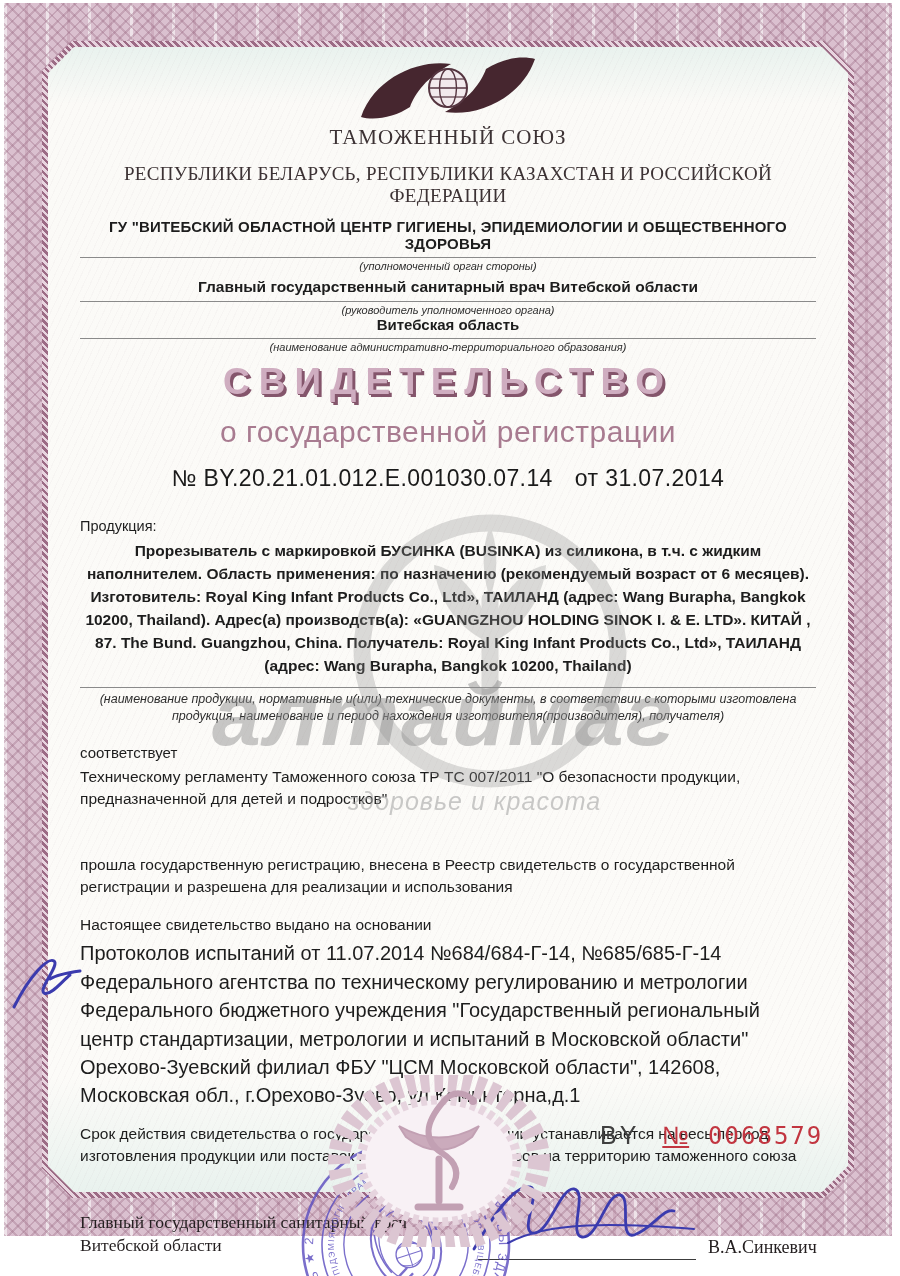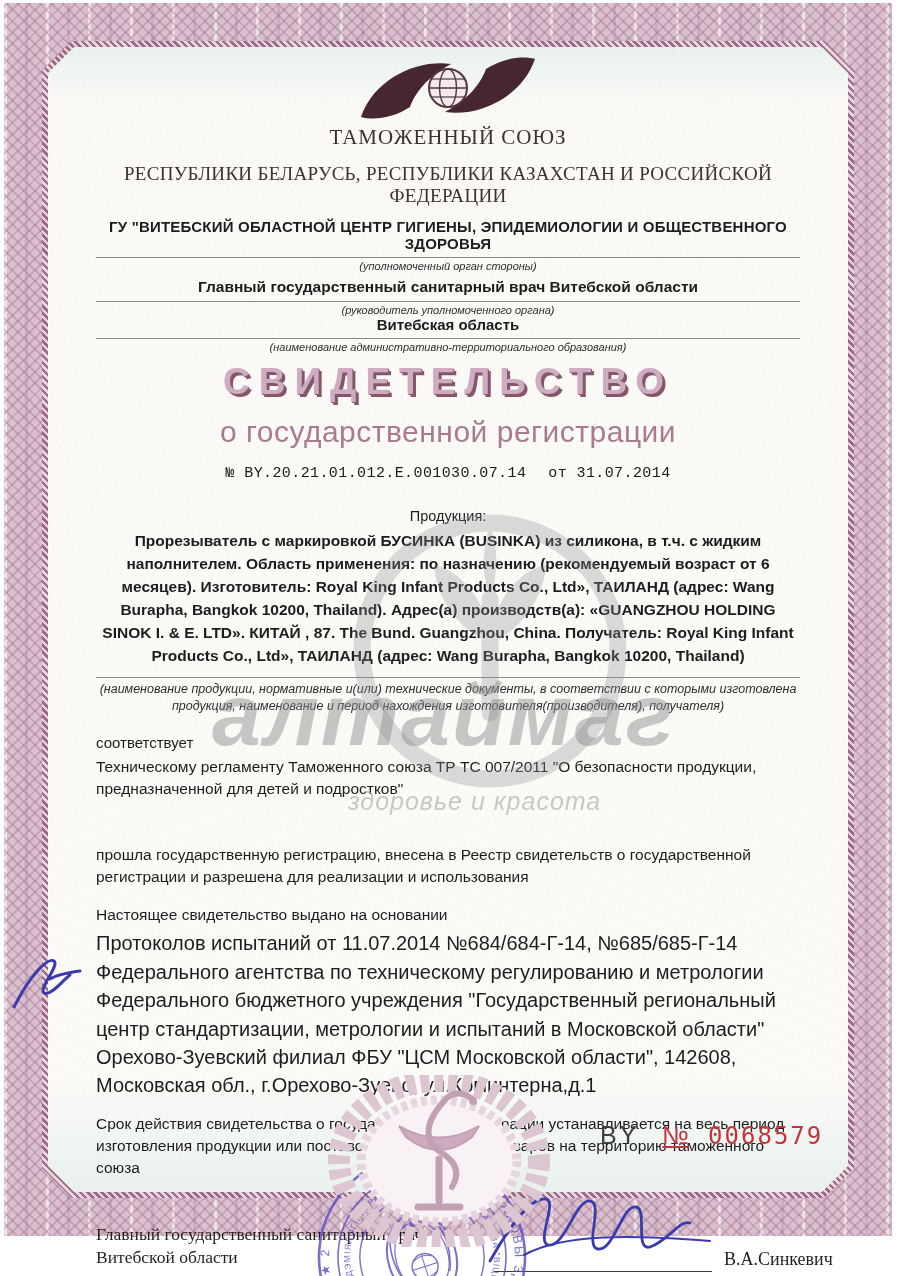--- a/index.html
+++ b/index.html
@@ -14,36 +14,36 @@
       #dac0cf;}
   .zigzag-frame{position:absolute;inset:38px;
       background:repeating-linear-gradient(45deg,#9c6b85 0 2.5px,#e8d4df 2.5px 5px);
       clip-path:polygon(30px 0,calc(100% - 30px) 0,100% 30px,100% calc(100% - 30px),calc(100% - 30px) 100%,30px 100%,0 calc(100% - 30px),0 30px);}
   .paper{position:absolute;inset:44px;
       background:
         repeating-linear-gradient(115deg, rgba(168,145,158,.05) 0 1px, rgba(0,0,0,0) 1px 6px),
         linear-gradient(180deg,#e9f2ee 0%,#fbfaf7 5%,#fcfbf8 90%,#e9f2ee 100%);
       clip-path:polygon(26px 0,calc(100% - 26px) 0,100% 26px,100% calc(100% - 26px),calc(100% - 26px) 100%,26px 100%,0 calc(100% - 26px),0 26px);}
   
-  .content{position:absolute;inset:44px;padding:0 48px;box-sizing:border-box;z-index:2;}
+  .content{position:absolute;inset:44px;padding:0 32px;box-sizing:border-box;z-index:2;}
   .center{text-align:center;}
   .logo-wrap{margin:8px auto 0;width:250px;height:66px;}
   .union-title{font-family:"Liberation Serif",serif;font-size:21px;letter-spacing:1px;color:#3c3234;margin-top:4px;}
   .republics{font-family:"Liberation Serif",serif;font-size:19px;color:#3c3234;margin-top:13px;letter-spacing:.3px;}
   .authority{font-weight:bold;font-size:15px;margin-top:11px;letter-spacing:.2px;}
   .rule-caption{border-top:1px solid #8a8a8a;margin-top:5px;padding-top:2px;
       font-style:italic;font-size:11px;color:#2e2e2e;text-align:center;}
   .head-official{font-weight:bold;font-size:15.5px;margin-top:6px;}
   .region{font-weight:bold;font-size:15px;margin-top:0;}
   .big-title{font-family:Liberation Sans, sans-serif;font-weight:bold;font-size:37px;letter-spacing:9px;
       color:#cfadc0;text-shadow:3px 3px 0 #84556b,1px 1px 0 #84556b;margin-top:8px;}
   .sub-title{font-size:30px;color:#a87b90;margin-top:12px;letter-spacing:.5px;}
-  .number-line{font-size:15px;color:#1a1a1a;margin-top:16px;letter-spacing:.4px;font-family:Liberation Mono, monospace;}
+  .number-line{font-size:23px;color:#1a1a1a;margin-top:16px;letter-spacing:.4px;}
   .number-line .date{margin-left:22px;}
-  .product-label{text-align:center;font-size:14.5px;margin-top:26px;}
+  .product-label{text-align:left;font-size:14.5px;margin-top:26px;}
   .product-text{font-weight:bold;font-size:15.5px;line-height:1.48;margin-top:6px;text-align:center;}
   .product-caption{border-top:1px solid #8a8a8a;margin-top:9px;padding-top:3px;
       font-style:italic;font-size:12.5px;color:#2e2e2e;text-align:center;line-height:1.35;}
   .conforms-label{text-align:left;font-size:15px;margin-top:20px;}
   .conforms-text{text-align:left;font-size:15.5px;line-height:1.42;margin-top:5px;}
   .registered-text{text-align:left;font-size:15.5px;line-height:1.42;margin-top:44px;}
   .basis-label{text-align:left;font-size:15.5px;margin-top:18px;}
   .basis-text{text-align:left;font-size:20px;line-height:1.42;margin-top:5px;}
   .validity-text{text-align:left;font-size:15.5px;line-height:1.42;margin-top:13px;}
   

